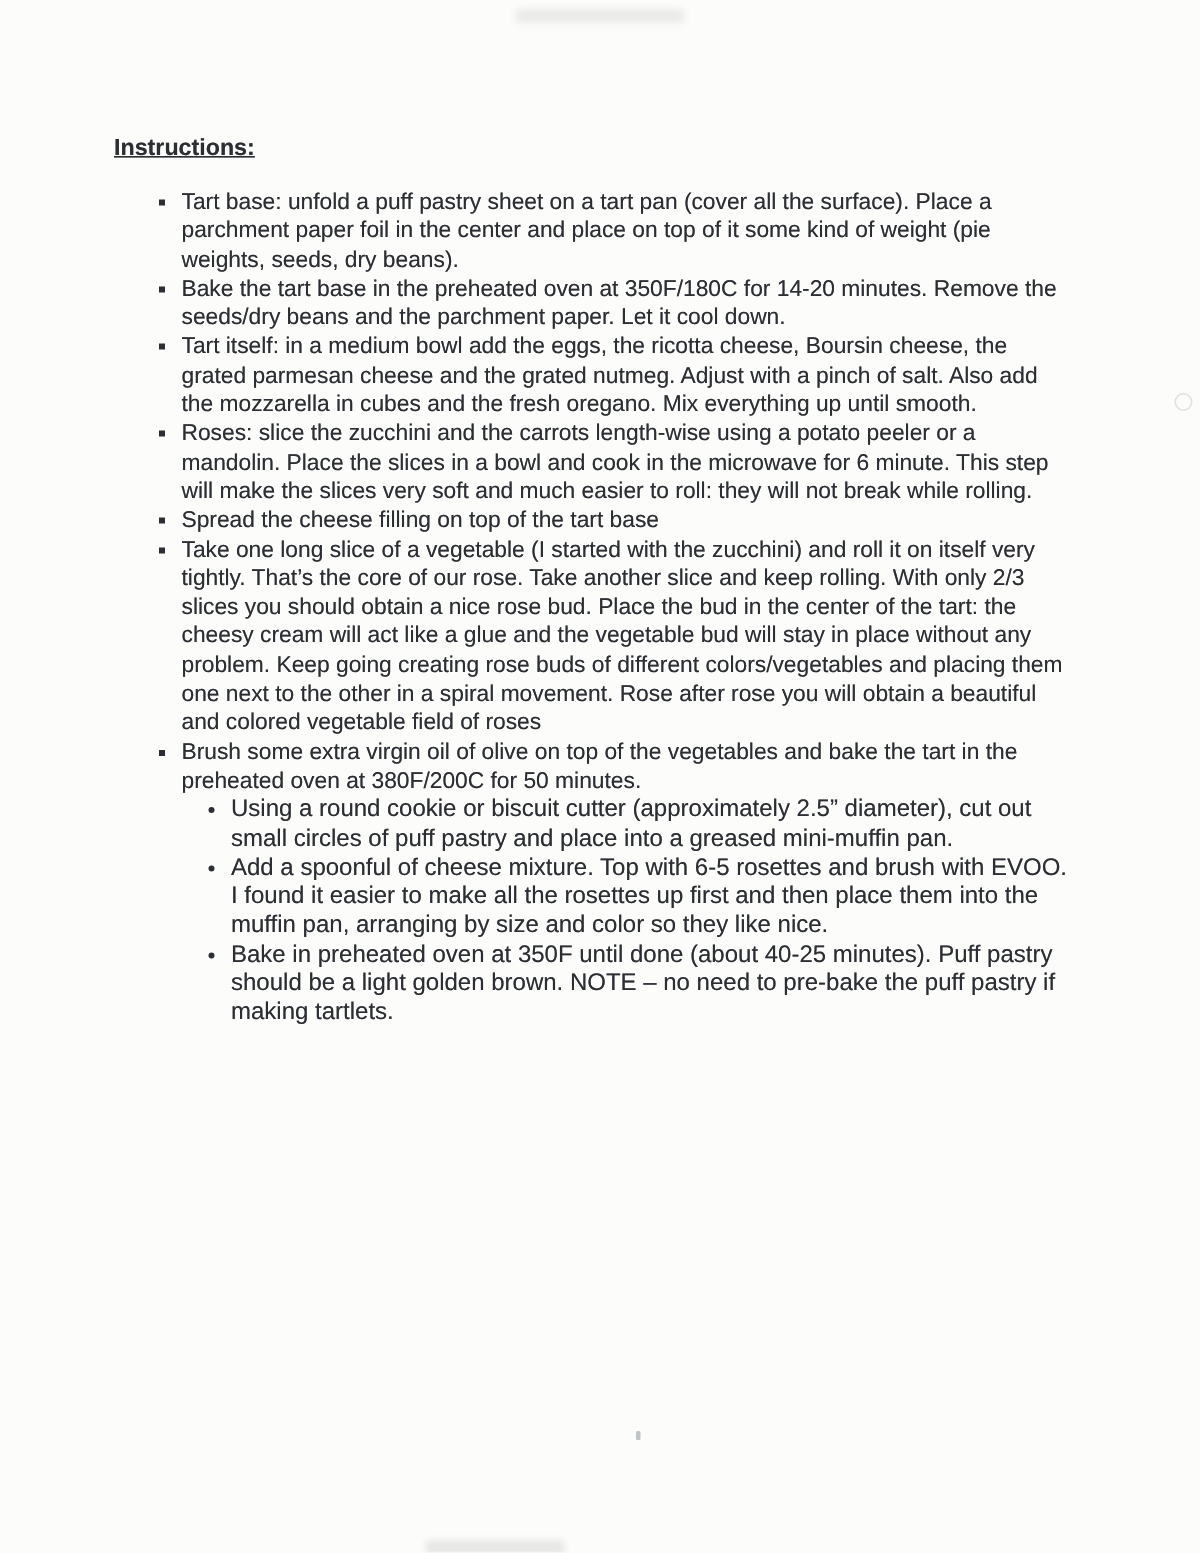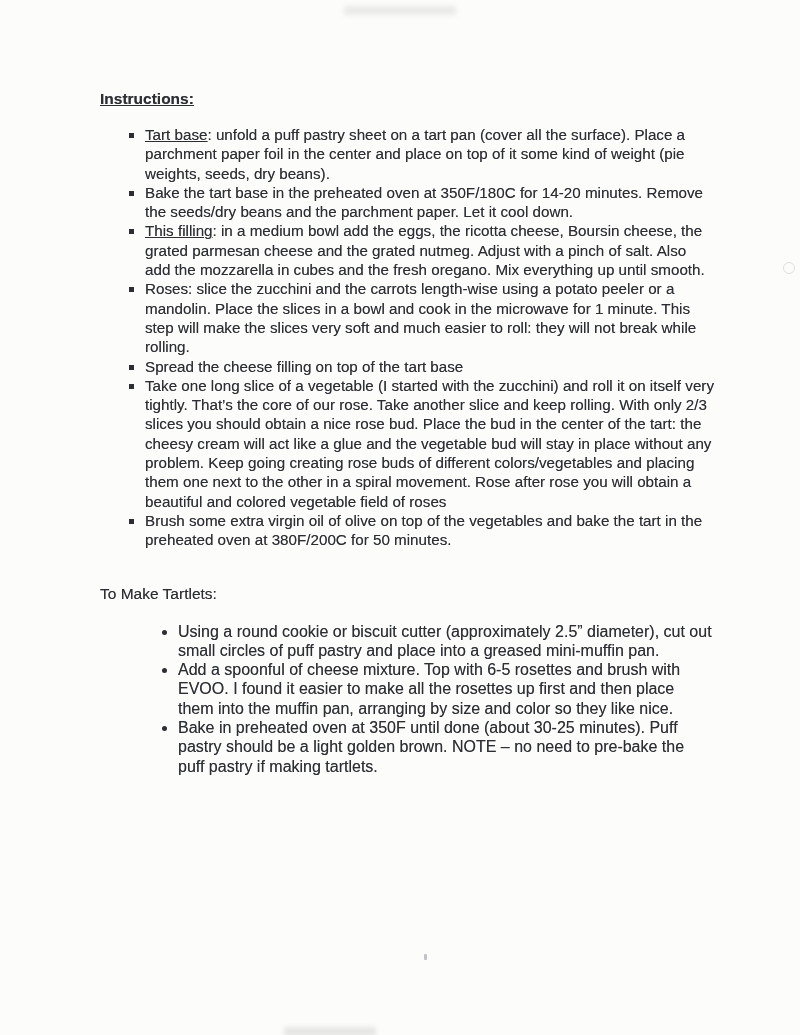--- a/index.html
+++ b/index.html
@@ -10,21 +10,21 @@
     width: 800px;
     height: 1035px;
     position: relative;
     overflow: hidden;
     background: #fcfcfb;
     font-family: "Liberation Sans", sans-serif;
     color: #2b2e33;
   }
   .page {
     position: relative;
-    padding: 89px 86px 0 100px;
+    padding: 89px 86px 0 76px;
     box-sizing: border-box;
     width: 800px;
   }
   
   .page * {
     text-shadow: 0 0 0.4px rgba(43,46,51,0.55);
   }
   .doc-heading {
     font-size: 15.5px;
     font-weight: bold;
@@ -36,21 +36,20 @@
     list-style-type: square;
     margin: 0;
     padding-left: 45px;
   }
   ul.squares li {
     font-size: 15.2px;
     line-height: 19.3px;
     padding-left: 0px;
   }
   .lead {
-    text-decoration: underline;
   }
   .section-heading {
     font-size: 15.5px;
     font-weight: normal;
     margin: 34px 0 19px 0;
     line-height: 19px;
   }
   ul.discs {
     list-style-type: disc;
     margin: 0;
@@ -112,47 +111,46 @@
   <h1 class="doc-heading">Instructions:</h1>
 
   <ul class="squares">
     <li>
       <span class="lead">Tart base</span><span>: unfold a puff pastry sheet on a tart pan (cover all the surface). Place a parchment paper foil in the center and place on top of it some kind of weight (pie weights, seeds, dry beans).</span>
     </li>
     <li>
       <span class="lead"></span><span>Bake the tart base in the preheated oven at 350F/180C for 14-20 minutes. Remove the seeds/dry beans and the parchment paper. Let it cool down.</span>
     </li>
     <li>
-      <span class="lead">This filling</span><span>: in a medium bowl add the eggs, the ricotta cheese, Boursin cheese, the grated parmesan cheese and the grated nutmeg. Adjust with a pinch of salt. Also add the mozzarella in cubes and the fresh oregano. Mix everything up until smooth.</span>
+      <span class="lead">Tart itself</span><span>: in a medium bowl add the eggs, the ricotta cheese, Boursin cheese, the grated parmesan cheese and the grated nutmeg. Adjust with a pinch of salt. Also add the mozzarella in cubes and the fresh oregano. Mix everything up until smooth.</span>
     </li>
     <li>
-      <span class="lead"></span><span>Roses: slice the zucchini and the carrots length-wise using a potato peeler or a mandolin. Place the slices in a bowl and cook in the microwave for 1 minute. This step will make the slices very soft and much easier to roll: they will not break while rolling.</span>
+      <span class="lead"></span><span>Roses: slice the zucchini and the carrots length-wise using a potato peeler or a mandolin. Place the slices in a bowl and cook in the microwave for 6 minute. This step will make the slices very soft and much easier to roll: they will not break while rolling.</span>
     </li>
     <li>
       <span class="lead"></span><span>Spread the cheese filling on top of the tart base</span>
     </li>
     <li>
       <span class="lead"></span><span>Take one long slice of a vegetable (I started with the zucchini) and roll it on itself very tightly. That’s the core of our rose. Take another slice and keep rolling. With only 2/3 slices you should obtain a nice rose bud. Place the bud in the center of the tart: the cheesy cream will act like a glue and the vegetable bud will stay in place without any problem. Keep going creating rose buds of different colors/vegetables and placing them one next to the other in a spiral movement. Rose after rose you will obtain a beautiful and colored vegetable field of roses</span>
     </li>
     <li>
       <span class="lead"></span><span>Brush some extra virgin oil of olive on top of the vegetables and bake the tart in the preheated oven at 380F/200C for 50 minutes.</span>
     </li>
   </ul>
 
-  <h2 class="section-heading">To Make Tartlets:</h2>
 
   <ul class="discs">
     <li>
       <span>Using a round cookie or biscuit cutter (approximately 2.5” diameter), cut out small circles of puff pastry and place into a greased mini-muffin pan.</span>
     </li>
     <li>
       <span>Add a spoonful of cheese mixture. Top with 6-5 rosettes and brush with EVOO.  I found it easier to make all the rosettes up first and then place them into the muffin pan, arranging by size and color so they like nice.</span>
     </li>
     <li>
-      <span>Bake in preheated oven at 350F until done (about 30-25 minutes).  Puff pastry should be a light golden brown.  NOTE – no need to pre-bake the puff pastry if making tartlets.</span>
+      <span>Bake in preheated oven at 350F until done (about 40-25 minutes).  Puff pastry should be a light golden brown.  NOTE – no need to pre-bake the puff pastry if making tartlets.</span>
     </li>
   </ul>
 
 </div>
 
 <div class="smudge-top"></div>
 <div class="smudge-bottom"></div>
 <div class="speck"></div>
 <div class="edge-mark"></div>
 

